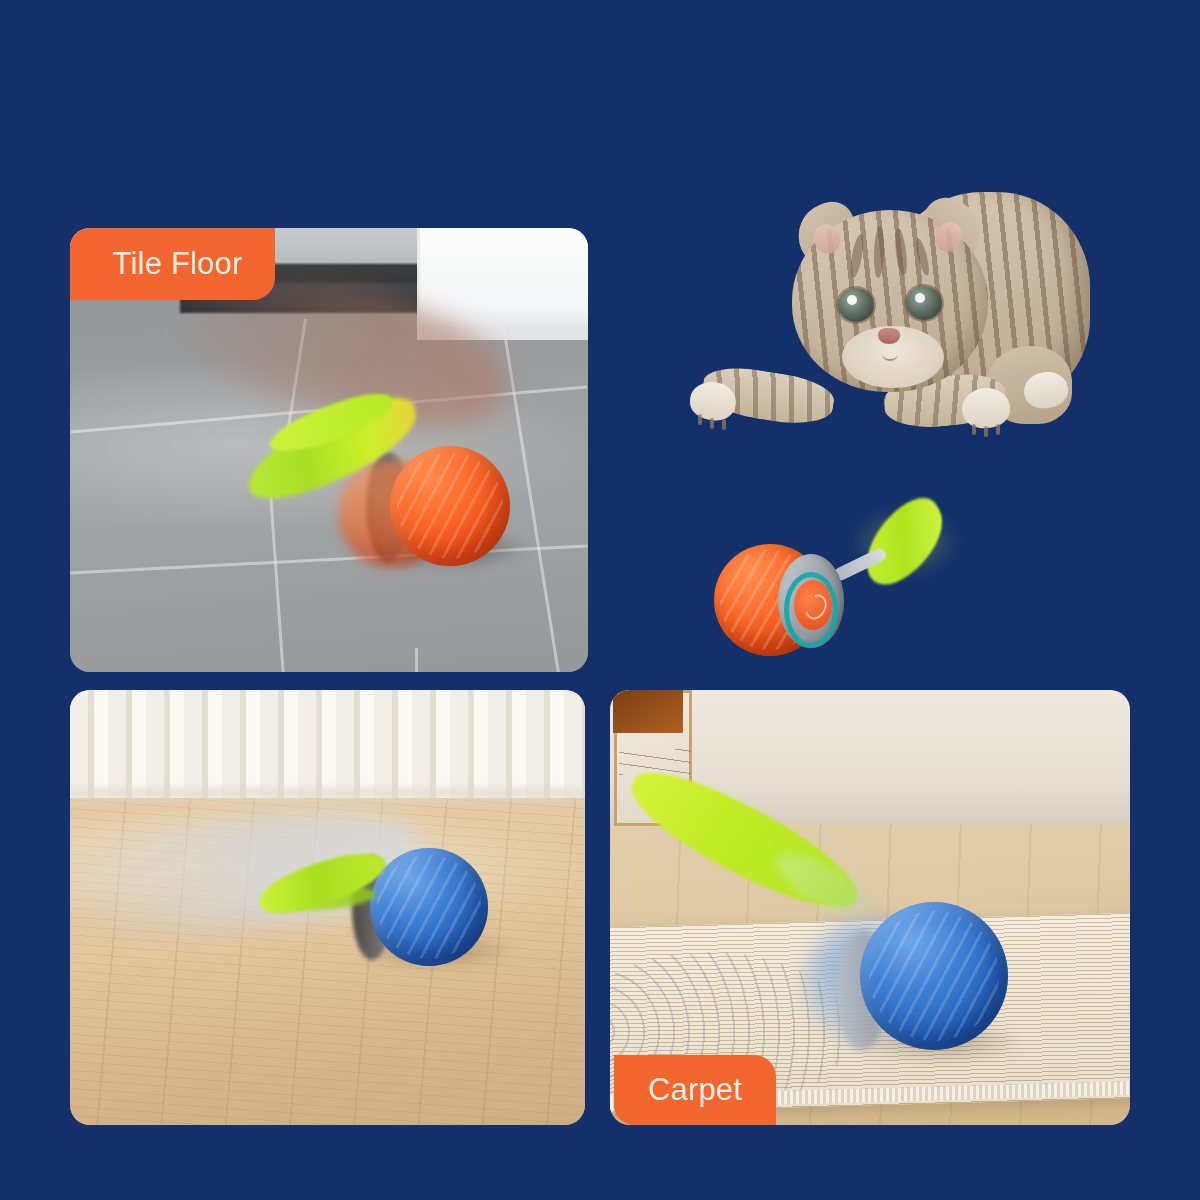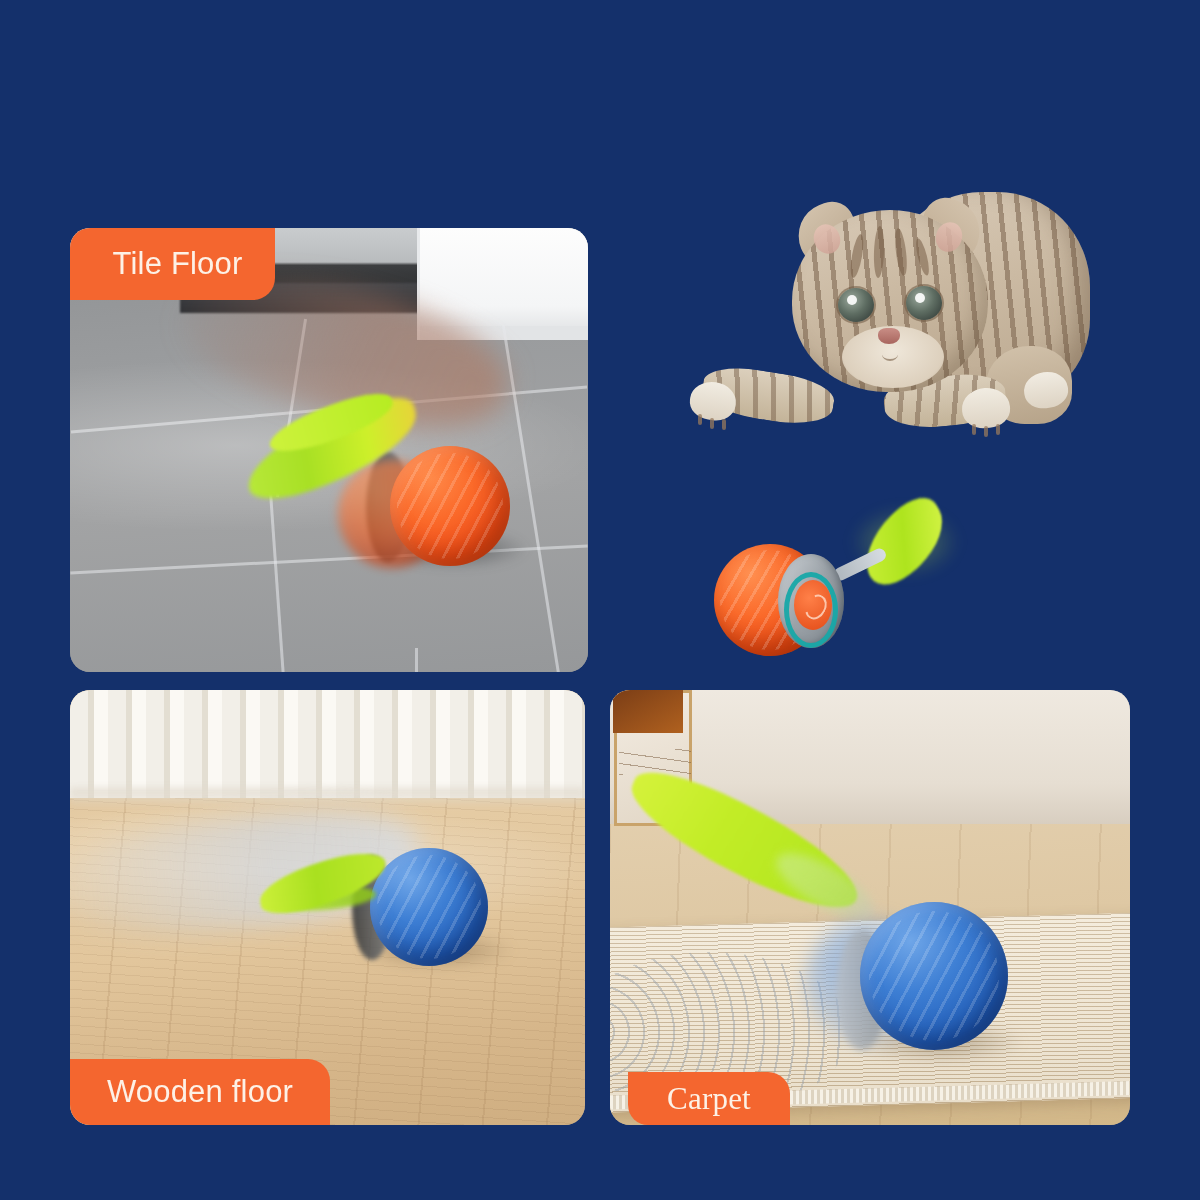--- a/index.html
+++ b/index.html
@@ -27,21 +27,21 @@
 
   
   .badge{
     position:absolute;background:#f4662f;color:#fdf1e6;
     font-size:31px;font-weight:400;display:flex;align-items:center;
     justify-content:center;padding:0 26px;box-sizing:border-box;
     letter-spacing:0.2px;z-index:6;
   }
   .badge-tile{left:0;top:0;height:72px;width:205px;border-radius:0 0 22px 0;padding-left:36px;}
   .badge-wood{left:0;bottom:0;height:66px;width:260px;border-radius:0 22px 0 20px;}
-  .badge-carpet{left:18px;bottom:0;height:53px;width:162px;border-radius:0 22px 0 20px;font-family:Liberation Serif, serif;}
+  .badge-carpet{left:4px;bottom:0;height:70px;width:162px;border-radius:0 22px 0 20px;}
 
   
   .tile-floor{position:absolute;inset:0;
     background:linear-gradient(175deg,#8f9193 0%,#9a9c9e 30%,#a2a3a4 60%,#96989a 100%);}
   .tile-wall{position:absolute;left:0;top:0;width:100%;height:62px;
     background:linear-gradient(180deg,#c9ccce 0%,#b9bcbe 55%,#3c3e40 60%,#2e3032 100%);}
   .tile-cab{position:absolute;right:0;top:0;width:168px;height:112px;
     background:linear-gradient(180deg,#fdfdfd 0%,#f4f5f6 70%,#dcdee0 100%);
     border-left:3px solid #e8eaec;}
   .tile-cab:after{content:"";position:absolute;left:0;bottom:0;width:100%;height:14px;
@@ -285,23 +285,20 @@
       <div class="wood-sheen"></div>
       <div class="wood-trail"></div>
       <div class="w-shadow"></div>
       <div class="w-wheel"></div>
       <div class="feather w-feather2"></div>
       <div class="feather w-feather"></div>
       <div class="ball ball-blue w-ball">
         <div class="ribs"></div>
       </div>
     </div>
-    <div class="badge badge-wood">
-      <span>Wooden floor</span>
-    </div>
   </div>
 
   <div class="panel panel-carpet">
     <div class="scene">
       <div class="cp-floor"></div>
       <div class="cp-wall"></div>
       <div class="cp-art"></div>
       <div class="cp-rug"></div>
       <div class="cp-rug-arc"></div>
       <div class="cp-rug-fringe"></div>

